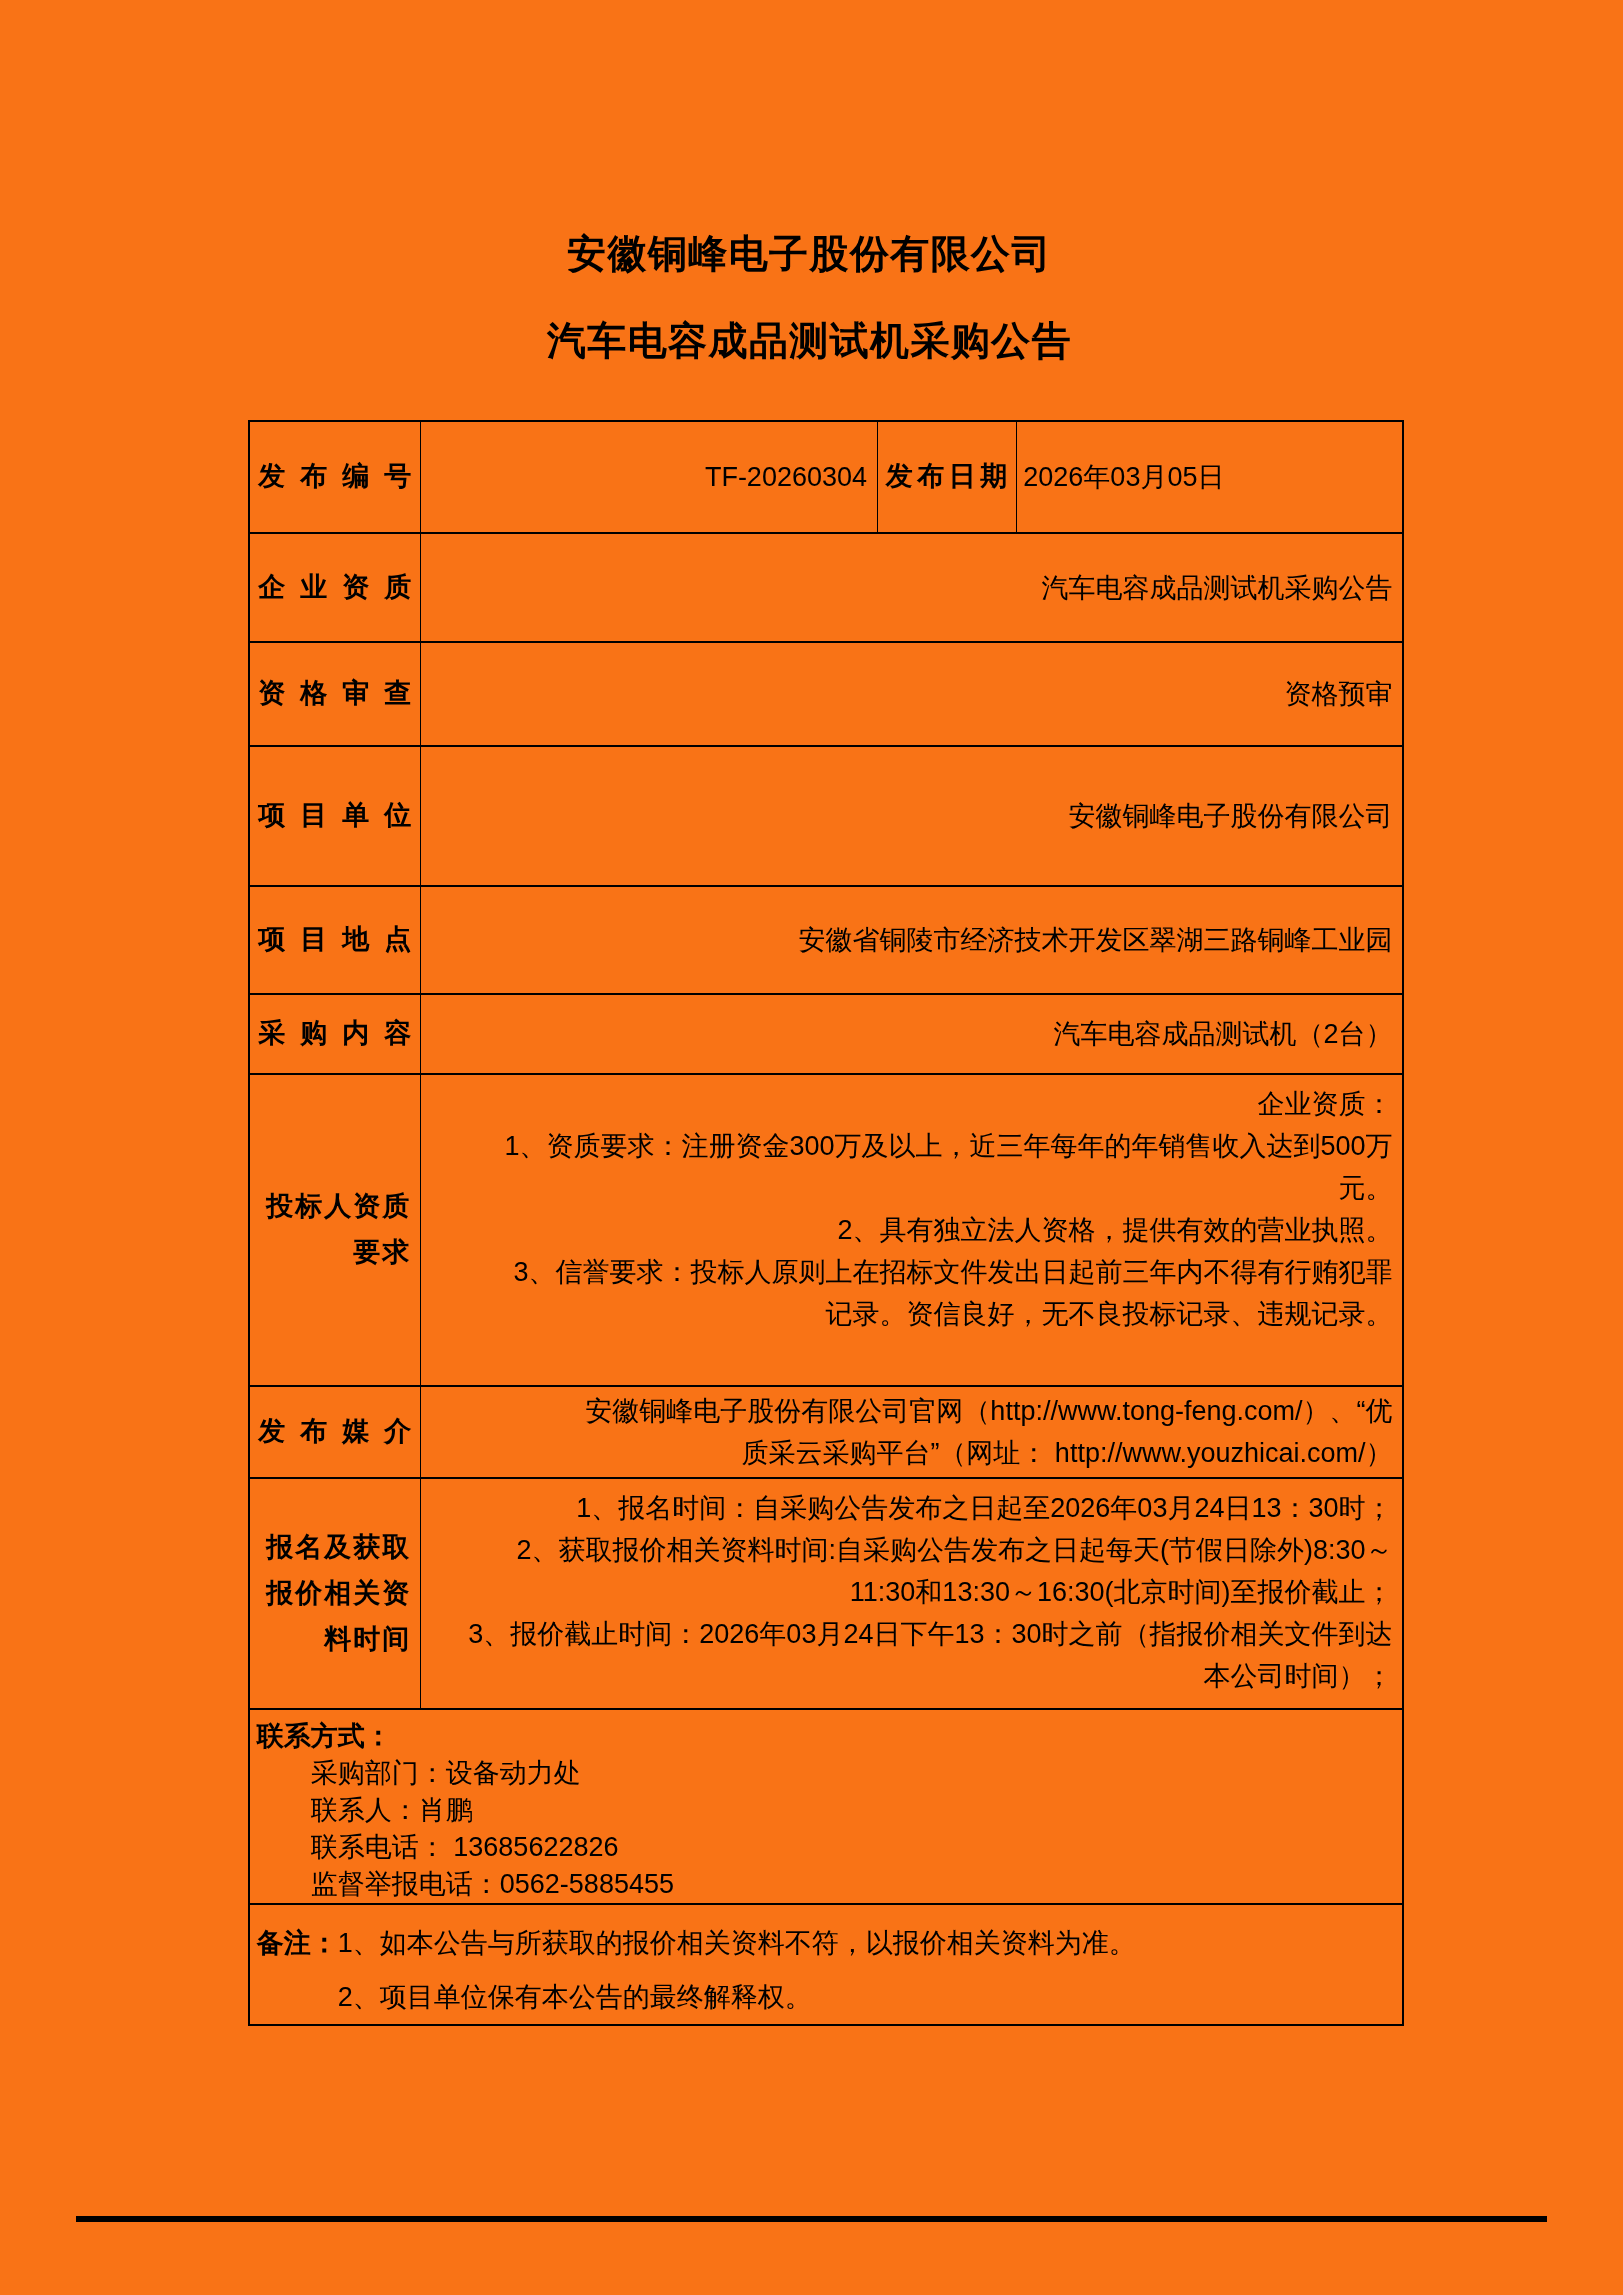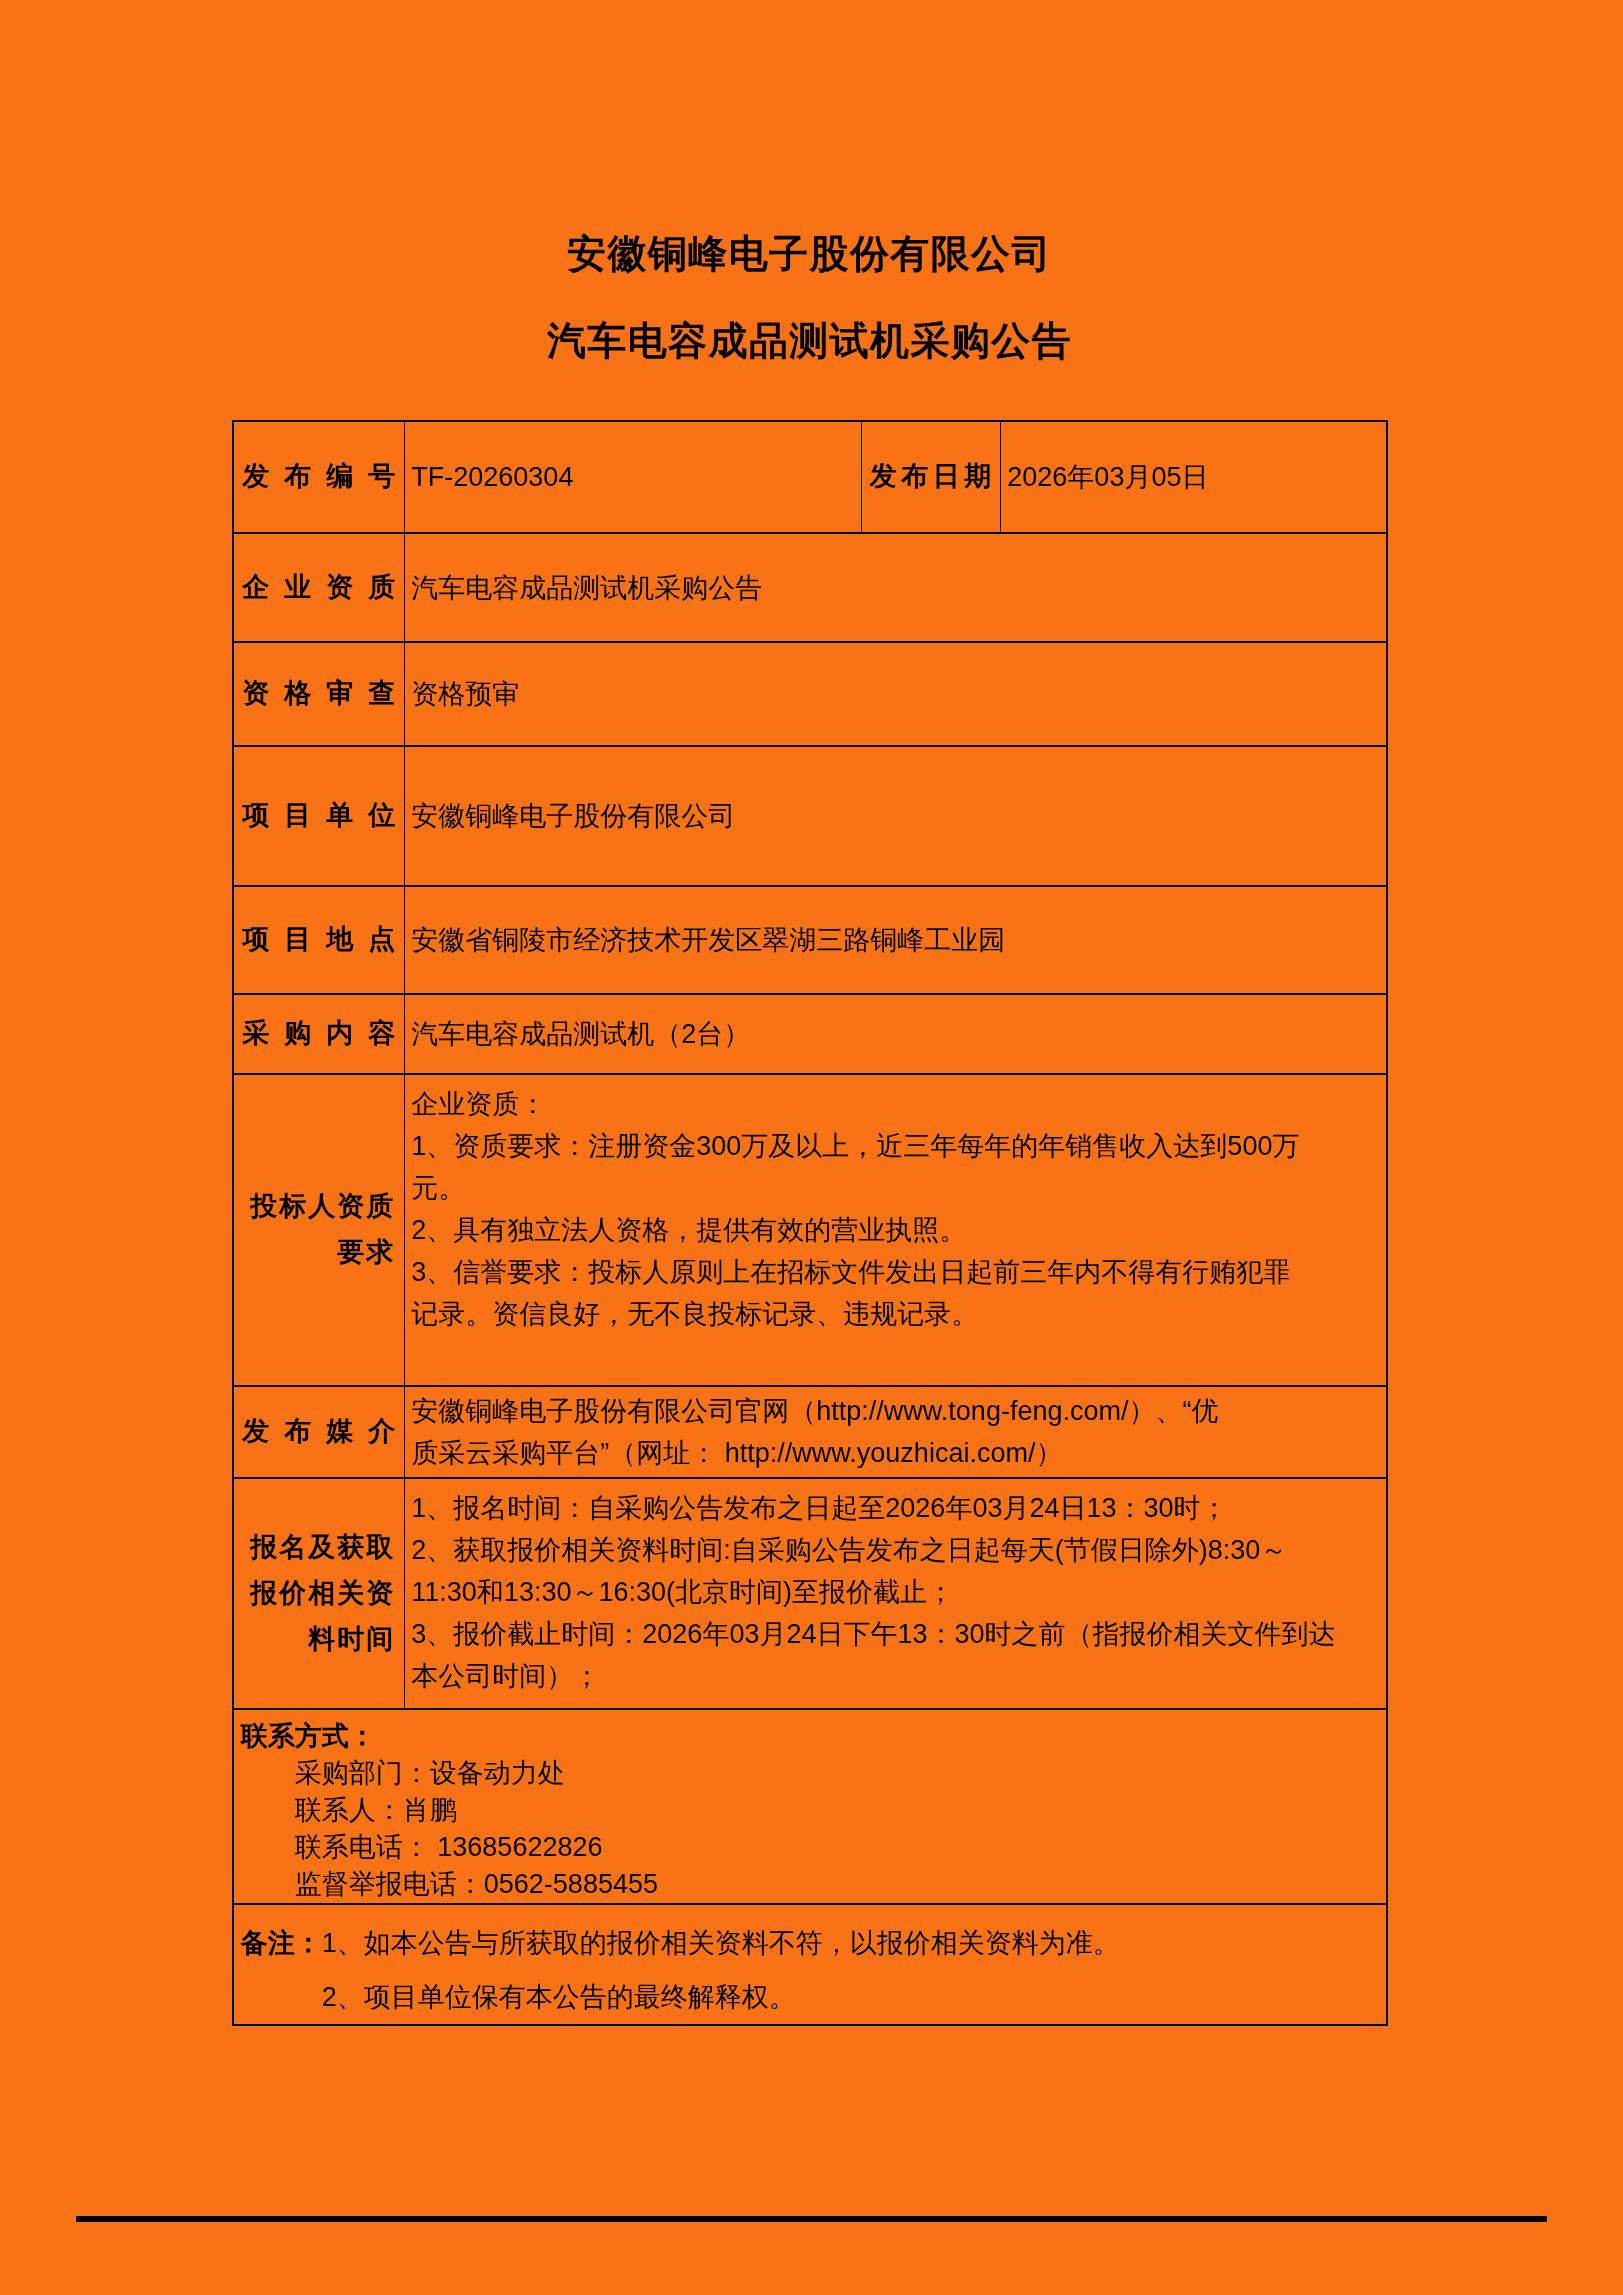--- a/index.html
+++ b/index.html
@@ -12,40 +12,40 @@
 
   .title{
     position:absolute;left:232px;width:1155px;
     text-align:center;font-weight:bold;font-size:39px;
     white-space:nowrap;letter-spacing:1.4px;
   }
   .title-1{top:227px;}
   .title-2{top:314px;}
 
   table.doc-table{
-    position:absolute;left:232px;top:420px;width:1155px;
+    position:absolute;left:248px;top:420px;width:1155px;
     border-collapse:collapse;table-layout:fixed;
     font-size:27px;border:2.7px solid #000;
   }
   td{
     border:1.4px solid #000;
     border-top-width:2px;border-bottom-width:2px;
     padding:0;overflow:hidden;
   }
   td.lbl{
     font-weight:bold;vertical-align:middle;
     padding:0 8.2px;line-height:1.55;
   }
   td.just{text-align:justify;text-align-last:justify;}
   td.multi{
     white-space:pre-line;text-align:right;
     letter-spacing:2px;line-height:1.7;text-align-last:auto;
   }
   td.val{
-    vertical-align:middle;text-align:left;
+    vertical-align:middle;text-align:right;
     padding:0 9.5px 0 6.8px;line-height:42px;white-space:pre-wrap;
   }
   td.center{text-align:left;}
   td.top{vertical-align:top;padding-top:8.2px;padding-bottom:11px;}
   td.block{
     vertical-align:top;text-align:left;
     padding:8.2px 9.5px 0 6.8px;line-height:37px;white-space:pre-wrap;
   }
   td.remark{line-height:54px;padding-top:11px;}
   .heading{font-weight:bold;}

